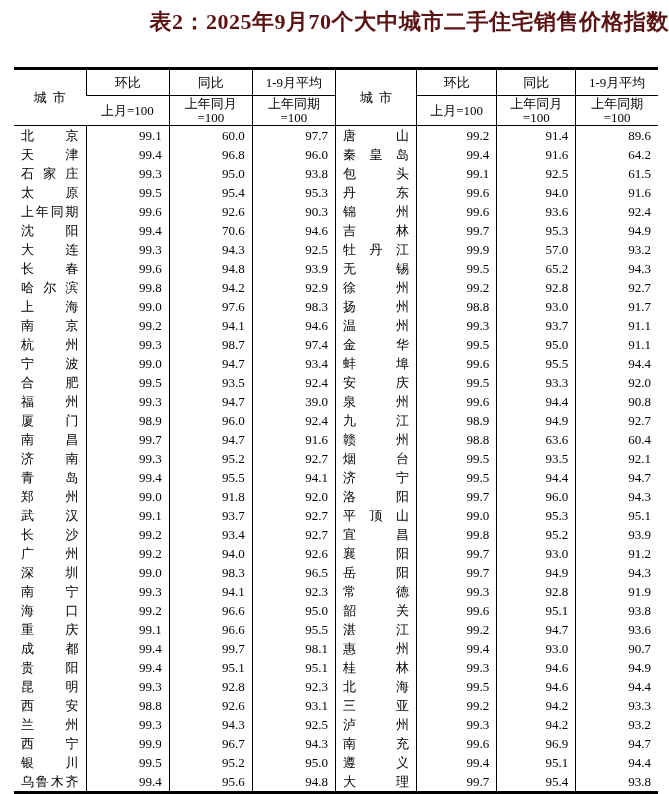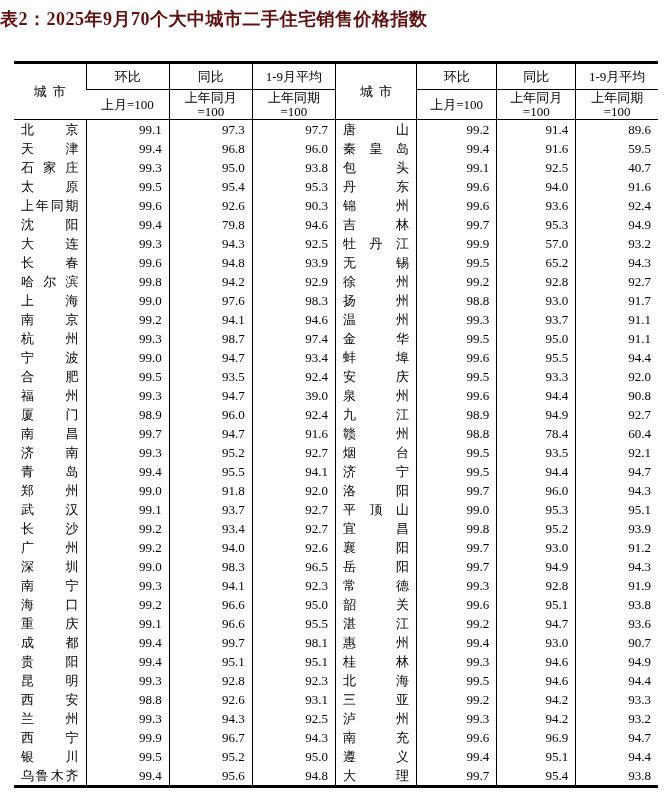--- a/index.html
+++ b/index.html
@@ -4,22 +4,22 @@
 <style>
   html, body {
     margin: 0; padding: 0;
     width: 669px; height: 794px;
     background: var(--background, #ffffff);
     font-family: "Liberation Serif", "DejaVu Serif", serif;
     color: var(--text, #000000);
   }
   .page-title {
     margin: 7px 0 12px 0;
-    text-align: left;
-    font-size: 18px;
+    text-align: right;
+    font-size: 22px;
     font-weight: bold;
     letter-spacing: 0.5px;
     color: var(--title, #5a1212);
   }
   table.index-table {
     table-layout: fixed;
     border-collapse: collapse;
     width: 644px;
     margin: 30px 0 0 14px;
     border-top: 3px solid var(--border, #000);
@@ -90,48 +90,48 @@
       <th>上年同月
 =100</th>
       <th>上年同期
 =100</th>
     </tr>
   </thead>
   <tbody>
   <tr>
     <td class="city">北京</td>
     <td class="num">99.1</td>
-    <td class="num">97.3</td>
+    <td class="num">60.0</td>
     <td class="num">97.7</td>
     <td class="city">唐山</td>
     <td class="num">99.2</td>
     <td class="num">91.4</td>
     <td class="num">89.6</td>
   </tr>
 
   <tr>
     <td class="city">天津</td>
     <td class="num">99.4</td>
     <td class="num">96.8</td>
     <td class="num">96.0</td>
     <td class="city">秦皇岛</td>
     <td class="num">99.4</td>
     <td class="num">91.6</td>
-    <td class="num">59.5</td>
+    <td class="num">64.2</td>
   </tr>
 
   <tr>
     <td class="city">石家庄</td>
     <td class="num">99.3</td>
     <td class="num">95.0</td>
     <td class="num">93.8</td>
     <td class="city">包头</td>
     <td class="num">99.1</td>
     <td class="num">92.5</td>
-    <td class="num">40.7</td>
+    <td class="num">61.5</td>
   </tr>
 
   <tr>
     <td class="city">太原</td>
     <td class="num">99.5</td>
     <td class="num">95.4</td>
     <td class="num">95.3</td>
     <td class="city">丹东</td>
     <td class="num">99.6</td>
     <td class="num">94.0</td>
@@ -145,21 +145,21 @@
     <td class="num">90.3</td>
     <td class="city">锦州</td>
     <td class="num">99.6</td>
     <td class="num">93.6</td>
     <td class="num">92.4</td>
   </tr>
 
   <tr>
     <td class="city">沈阳</td>
     <td class="num">99.4</td>
-    <td class="num">79.8</td>
+    <td class="num">70.6</td>
     <td class="num">94.6</td>
     <td class="city">吉林</td>
     <td class="num">99.7</td>
     <td class="num">95.3</td>
     <td class="num">94.9</td>
   </tr>
 
   <tr>
     <td class="city">大连</td>
     <td class="num">99.3</td>
@@ -270,21 +270,21 @@
     <td class="num">92.7</td>
   </tr>
 
   <tr>
     <td class="city">南昌</td>
     <td class="num">99.7</td>
     <td class="num">94.7</td>
     <td class="num">91.6</td>
     <td class="city">赣州</td>
     <td class="num">98.8</td>
-    <td class="num">78.4</td>
+    <td class="num">63.6</td>
     <td class="num">60.4</td>
   </tr>
 
   <tr>
     <td class="city">济南</td>
     <td class="num">99.3</td>
     <td class="num">95.2</td>
     <td class="num">92.7</td>
     <td class="city">烟台</td>
     <td class="num">99.5</td>

